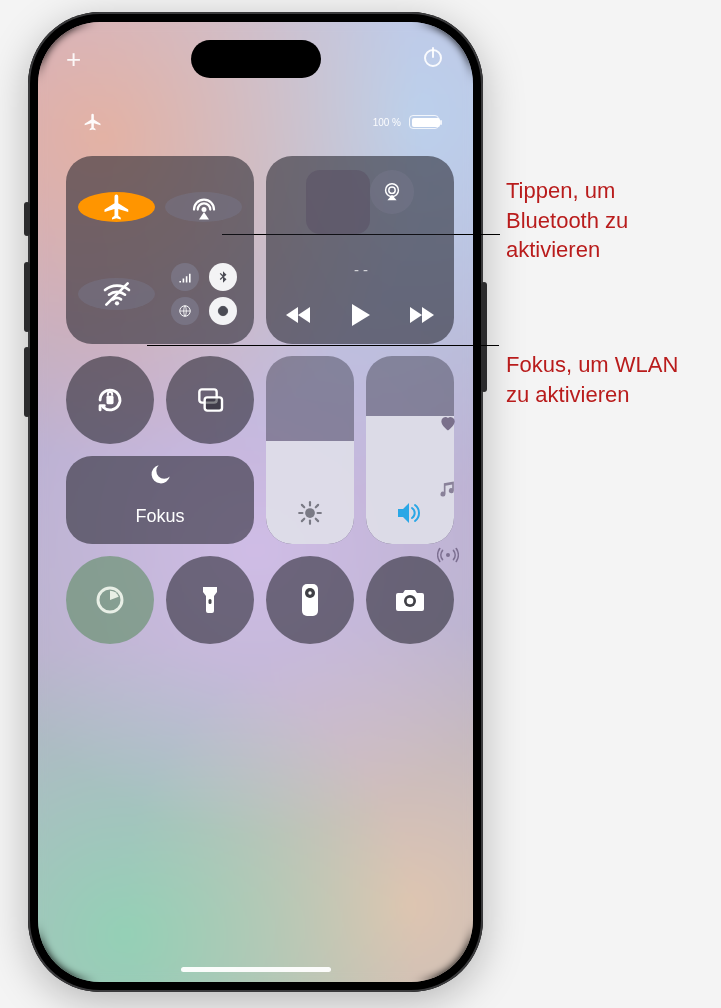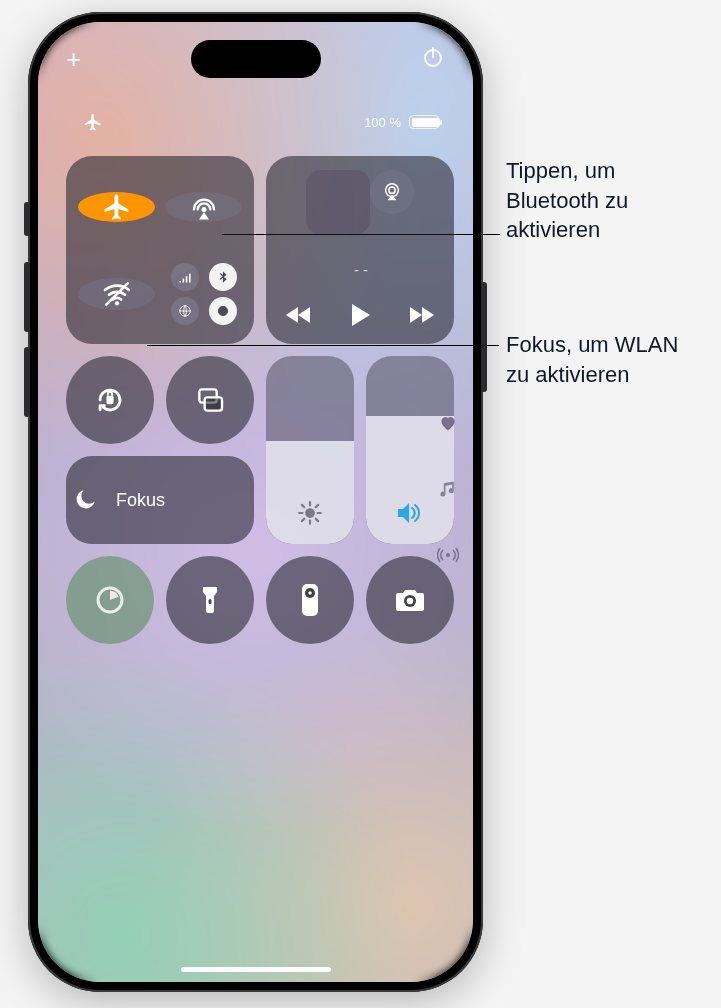--- a/index.html
+++ b/index.html
@@ -58,21 +58,21 @@
   .status-row .plus {
     color: rgba(255,255,255,.9); font-size:26px; font-weight:300; line-height:1;
   }
   .status-row .power {
     color: rgba(255,255,255,.9);
   }
   .secondary-row{
     position:absolute; top:86px; left:11px; right:0; height:28px;
     display:flex; justify-content:space-between; align-items:center;
     padding: 0 34px; z-index:40; color: rgba(255,255,255,.95);
-    font-size:13px; font-weight:500;
+    font-size:10px; font-weight:500;
   }
   .secondary-left svg{display:block;}
   .secondary-right{display:flex; align-items:center; gap:8px;}
   .battery-shell{
     width:30px;height:14px;border:1.5px solid rgba(255,255,255,.8);border-radius:4px;
     position:relative; display:inline-block;
   }
   .battery-shell::after{content:"";position:absolute;right:-4px;top:3.5px;width:2.5px;height:5px;background:rgba(255,255,255,.8);border-radius:1px;}
   .battery-fill{position:absolute;inset:1.5px;background:#fff;border-radius:2px;}
   
@@ -159,21 +159,21 @@
     position:absolute;left:0;right:0;bottom:0;
     background: rgba(235,235,245,.85);
     border-radius:0 0 26px 26px;
   }
   .slider .icon{
     position:absolute;bottom:14px;left:50%;transform:translateX(-50%);
     color:#7a7a85;
   }
   
   .focus {
-    display:flex;align-items:center;gap:12px;padding:0 0;justify-content:flex-start;
+    display:flex;align-items:center;gap:12px;padding:0 12px;justify-content:flex-start;flex-direction:column;
   }
   .focus-icon{
     width:38px;height:38px;border-radius:50%;
     display:flex;align-items:center;justify-content:center;
   }
   .focus-label{font-size:18px;font-weight:500;color:#fff;}
   .circle-btn{
     background: rgba(30,30,38,.55);
     border-radius:50%;
     display:flex;align-items:center;justify-content:center;
@@ -191,23 +191,24 @@
   .side-icons .ic{width:22px;height:22px;display:flex;align-items:center;justify-content:center;}
   .home-indicator{
     position:absolute;bottom:10px;left:50%;transform:translateX(-50%);
     width:150px;height:5px;border-radius:3px;background:rgba(255,255,255,.95);z-index:50;
   }
   
   .callout{
     position:absolute;
     font-size:22px;
     line-height:1.35;
-    color:#0f172a;
+    color:#b91c1c;
     font-weight:400;
     width: 200px;
+    margin-top: 20px;
   }
   .callout-line{
     position:absolute;background:#000;height:1.2px;
   }
 </style>
 </head>
 <body>
 
 <div class="phone">
   <div class="side-btn sb-left1"></div>

